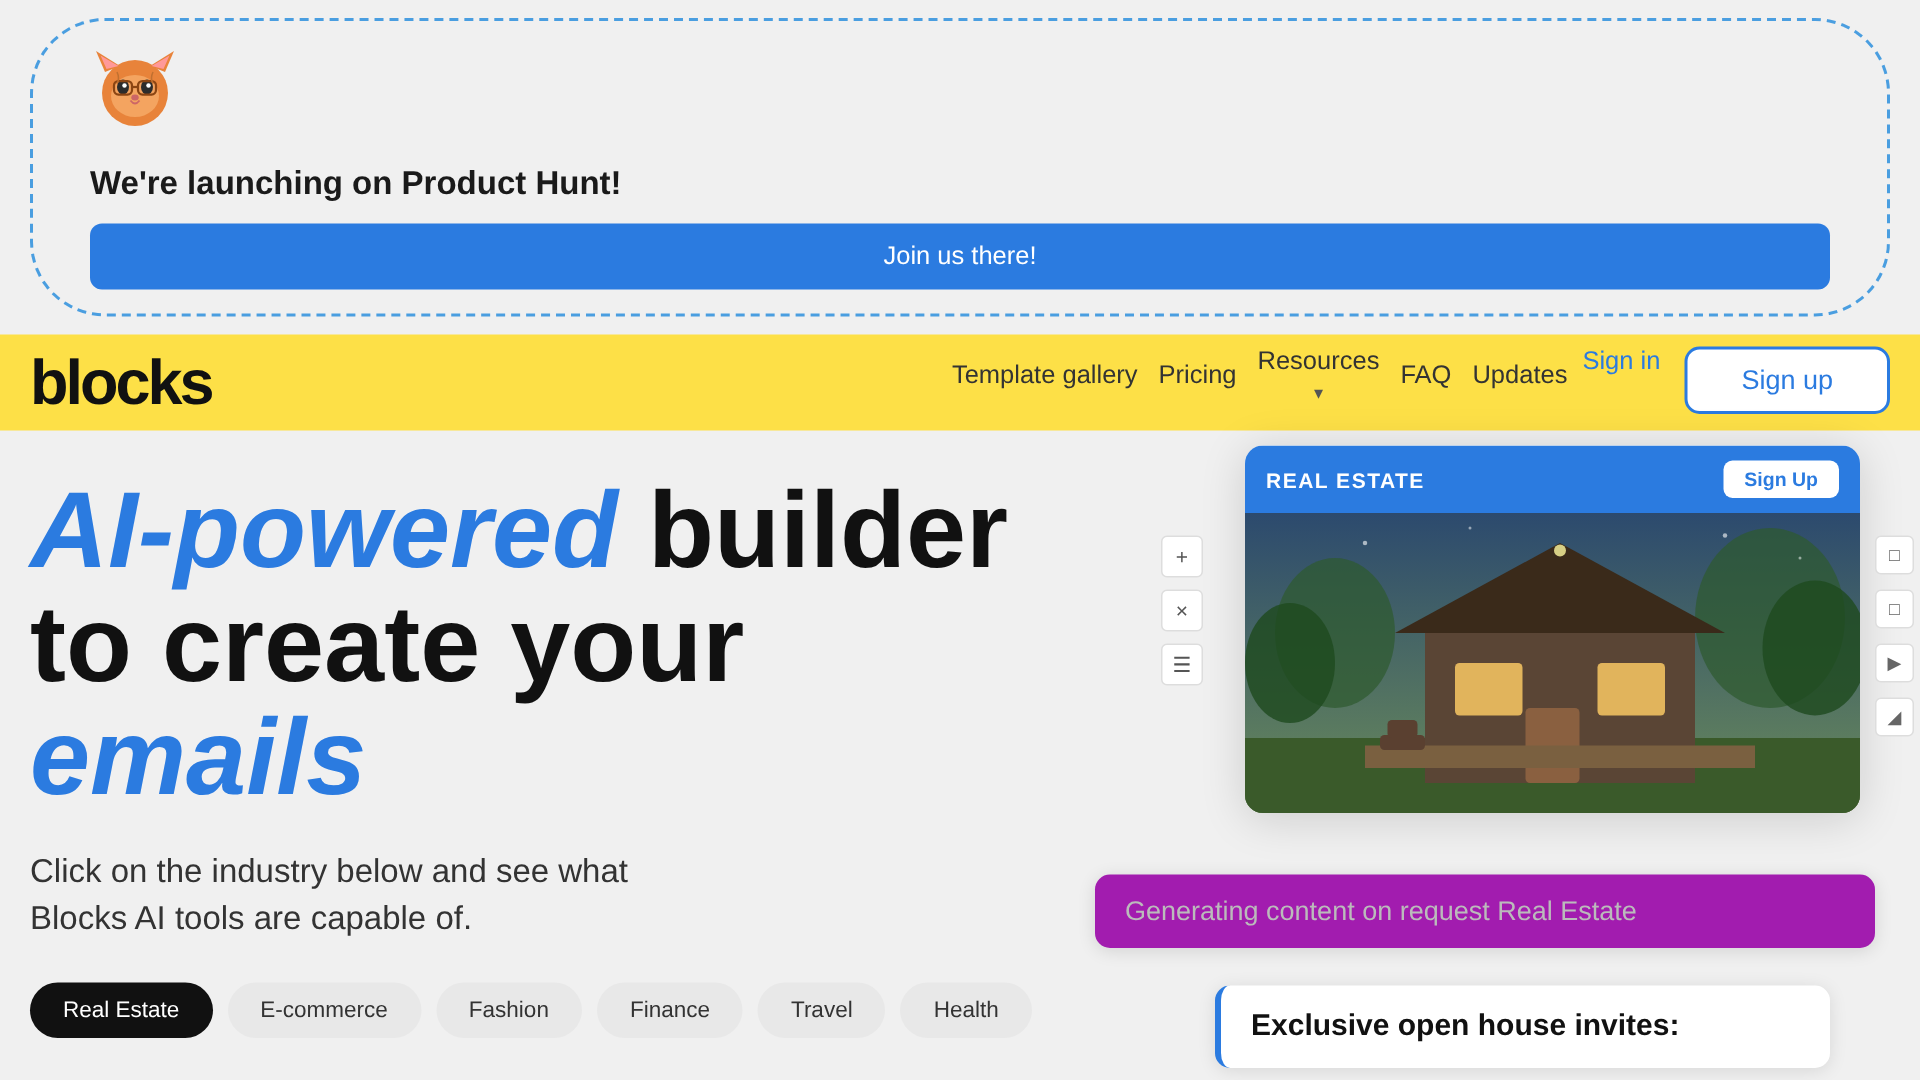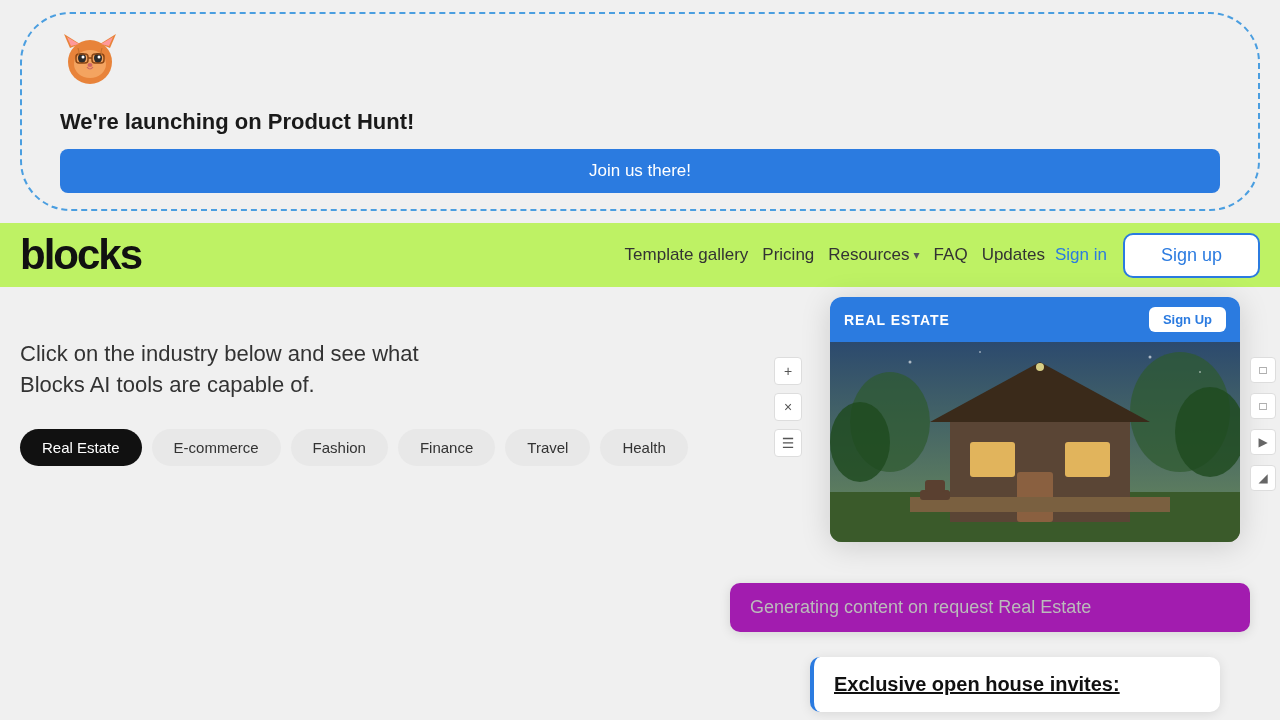--- a/index.html
+++ b/index.html
@@ -39,23 +39,23 @@
       border-radius: 8px;
       padding: 12px 32px;
       font-size: 17px;
       font-weight: 500;
       cursor: pointer;
     }
 
     
     nav {
       display: flex;
-      align-items: center;
+      align-items: flex-start;
       padding: 8px 20px 8px 20px;
-      background: #bef264;
+      background: #fde047;
     }
     .logo {
       font-size: 42px;
       font-weight: 900;
       color: #111;
       letter-spacing: -2px;
       margin-right: auto;
     }
     .nav-links {
       display: flex;
@@ -65,20 +65,21 @@
     }
     .nav-links li a {
       text-decoration: none;
       color: #333;
       font-size: 17px;
     }
     .nav-links .resources {
       display: flex;
       align-items: center;
       gap: 4px;
+      flex-direction: column;
     }
     .chevron {
       font-size: 12px;
       color: #555;
     }
     .btn-signin {
       color: #2b7be0;
       font-size: 17px;
       text-decoration: none;
       font-weight: 500;
@@ -302,20 +303,25 @@
     <li>
       <a href="#">Updates</a>
     </li>
   </ul>
   <a href="#" class="btn-signin">Sign in</a>
   <button class="btn-signup">Sign up</button>
 </nav>
 
 <div class="hero">
   <div class="hero-left">
+    <div class="hero-title">
+      <span class="blue">AI-powered</span><span> builder</span><br>
+      <span>to create your</span><br>
+      <span class="blue" style="font-style:italic;">emails</span>
+    </div>
     <div class="hero-subtitle">
       <span>Click on the industry below and see what</span><br>
       <span>Blocks AI tools are capable of.</span>
     </div>
     <div class="industry-pills">
       <button class="pill active">Real Estate</button>
       <button class="pill">E-commerce</button>
       <button class="pill">Fashion</button>
       <button class="pill">Finance</button>
       <button class="pill">Travel</button>
@@ -387,17 +393,17 @@
       <div class="r-icon">□</div>
       <div class="r-icon">□</div>
       <div class="r-icon">▶</div>
       <div class="r-icon">◢</div>
     </div>
 
     <div style="position:absolute; bottom:-90px; left:-80px; width:520px; background:#a21caf; border-radius:10px; padding:14px 20px; font-size:18px; color:#bbb; box-shadow:0 2px 12px rgba(0,0,0,0.12);">
       <span>Generating content on request Real Estate</span>
     </div>
 
-    <div style="position:absolute; bottom:-170px; left:0; width:410px; background:#fff; border-radius:10px; padding:16px 20px; font-size:20px; font-weight:700; color:#111; box-shadow:0 2px 12px rgba(0,0,0,0.10); border-left:4px solid #2b7be0;text-decoration:underline;">
+    <div style="position:absolute; bottom:-170px; left:0; width:410px; background:#fff; border-radius:10px; padding:16px 20px; font-size:20px; font-weight:700; color:#111; box-shadow:0 2px 12px rgba(0,0,0,0.10); border-left:4px solid #2b7be0;">
       <span>Exclusive open house invites:</span>
     </div>
   </div>
 </div>
 
 </body></html>

